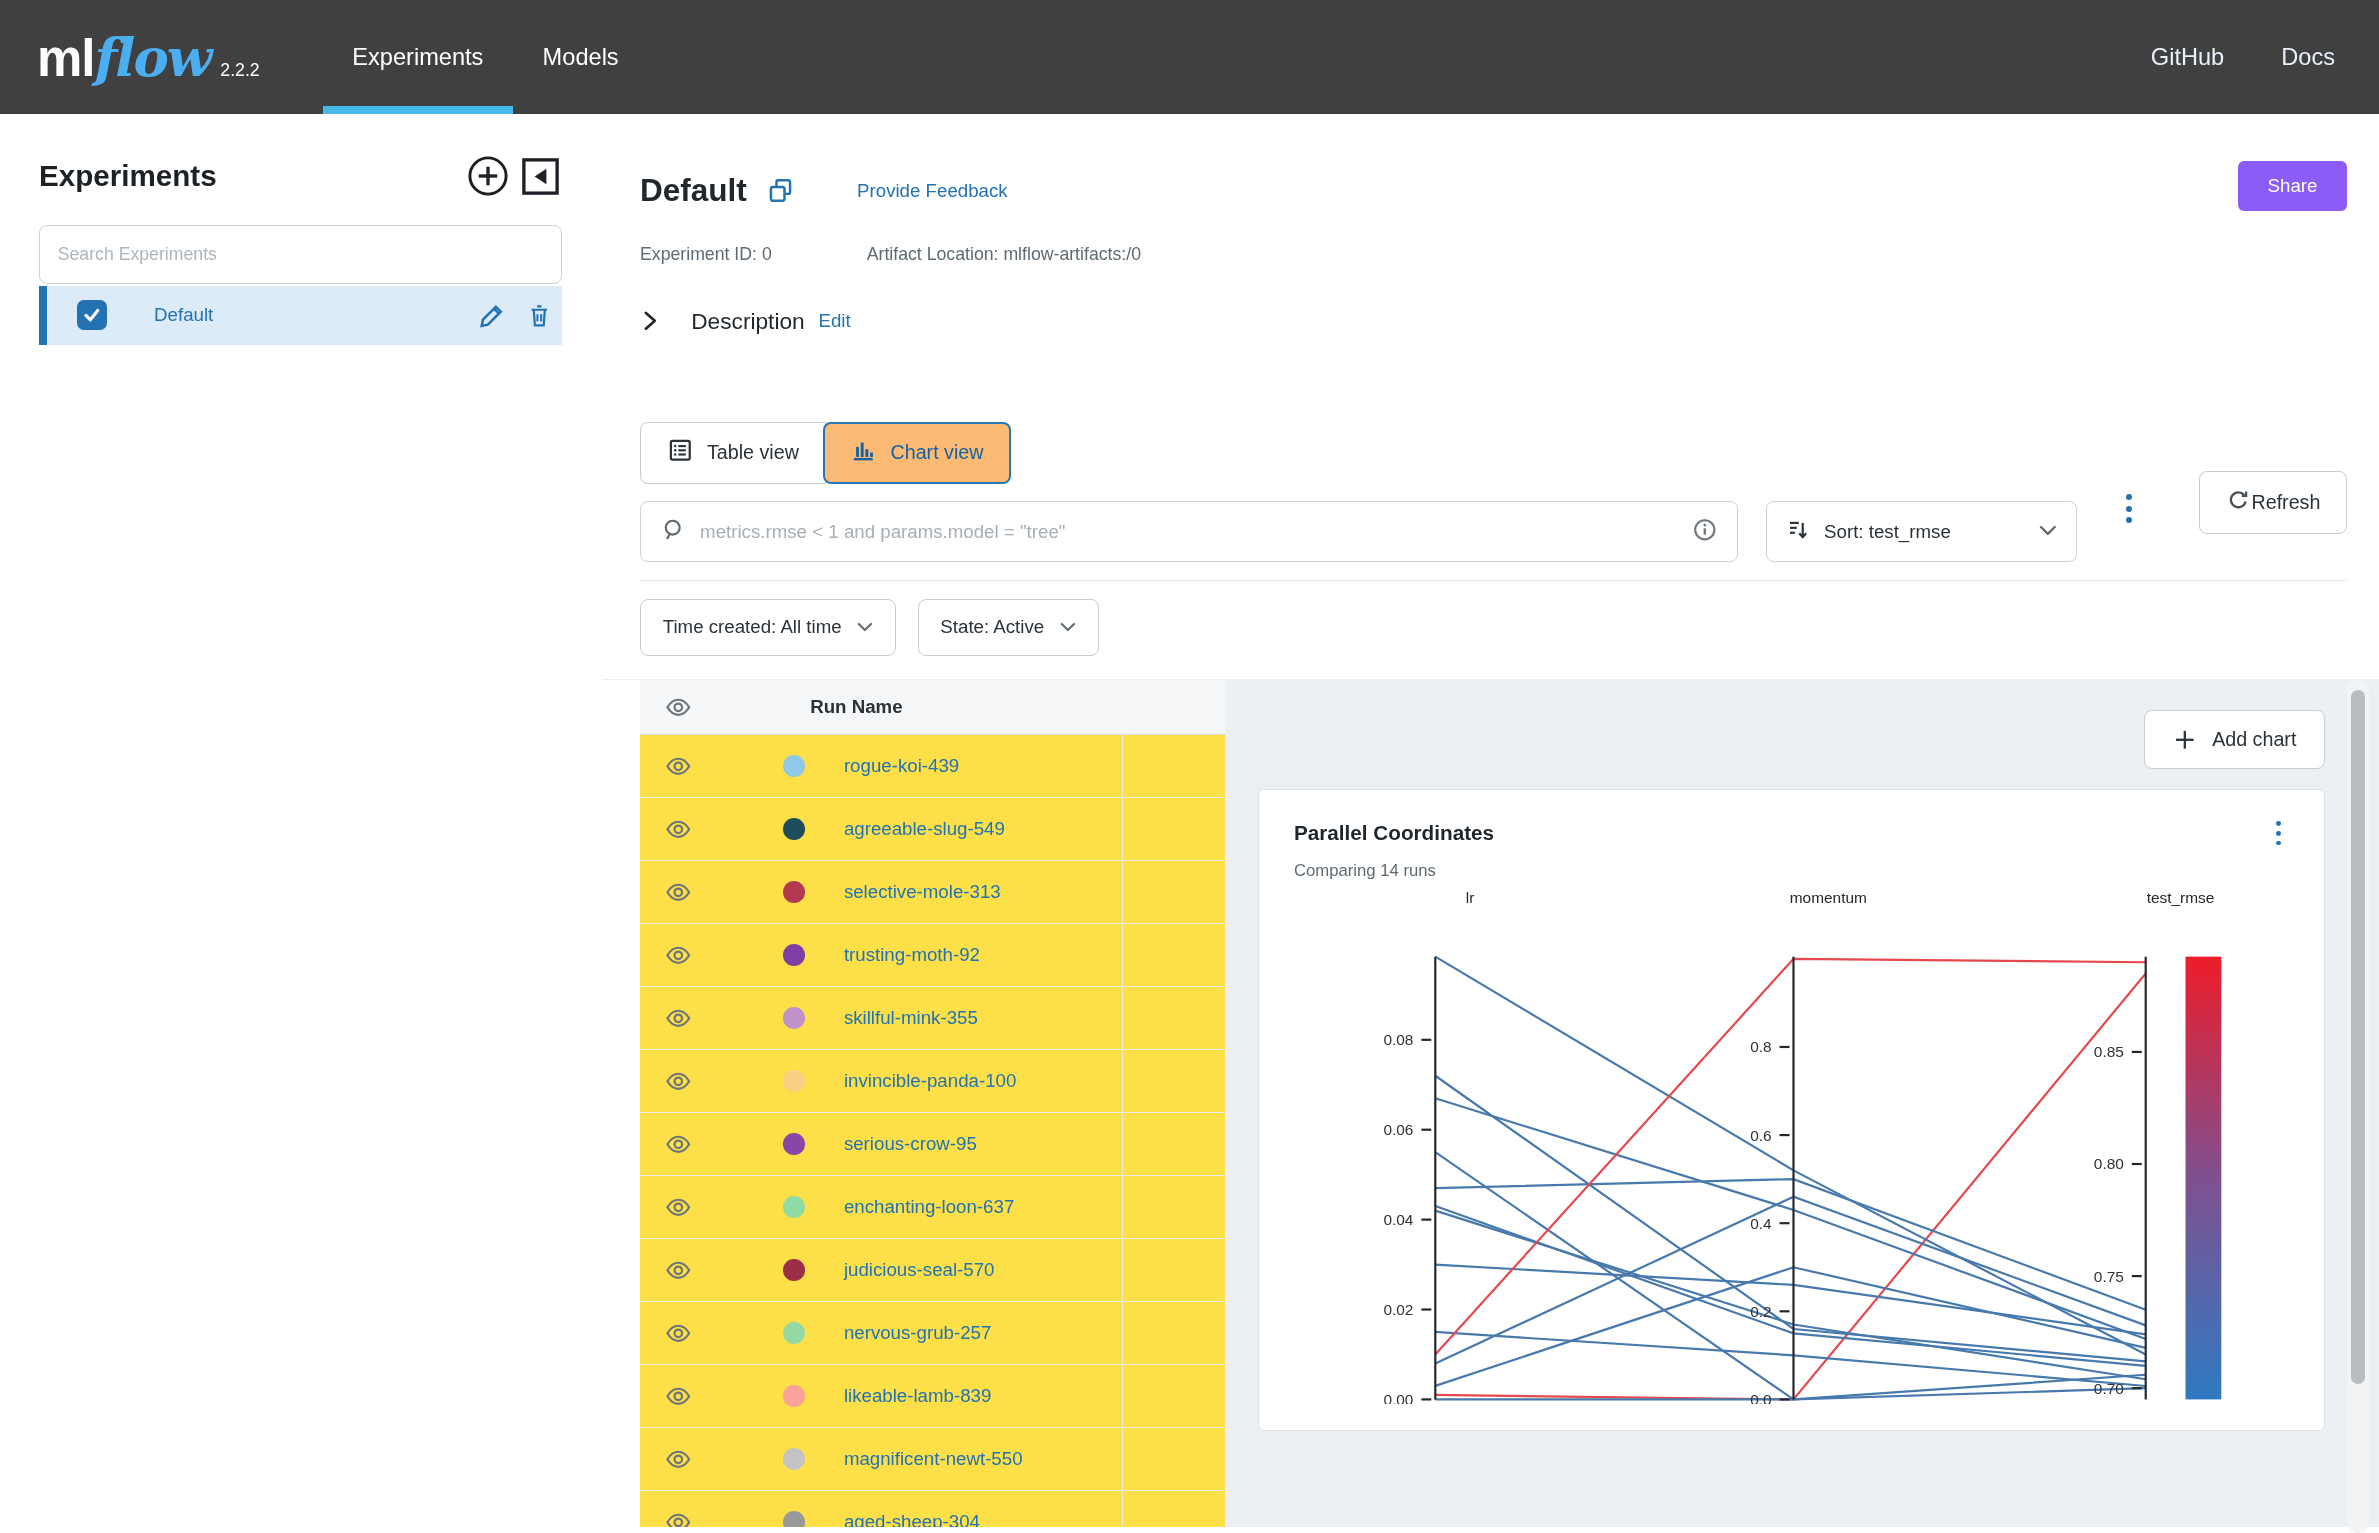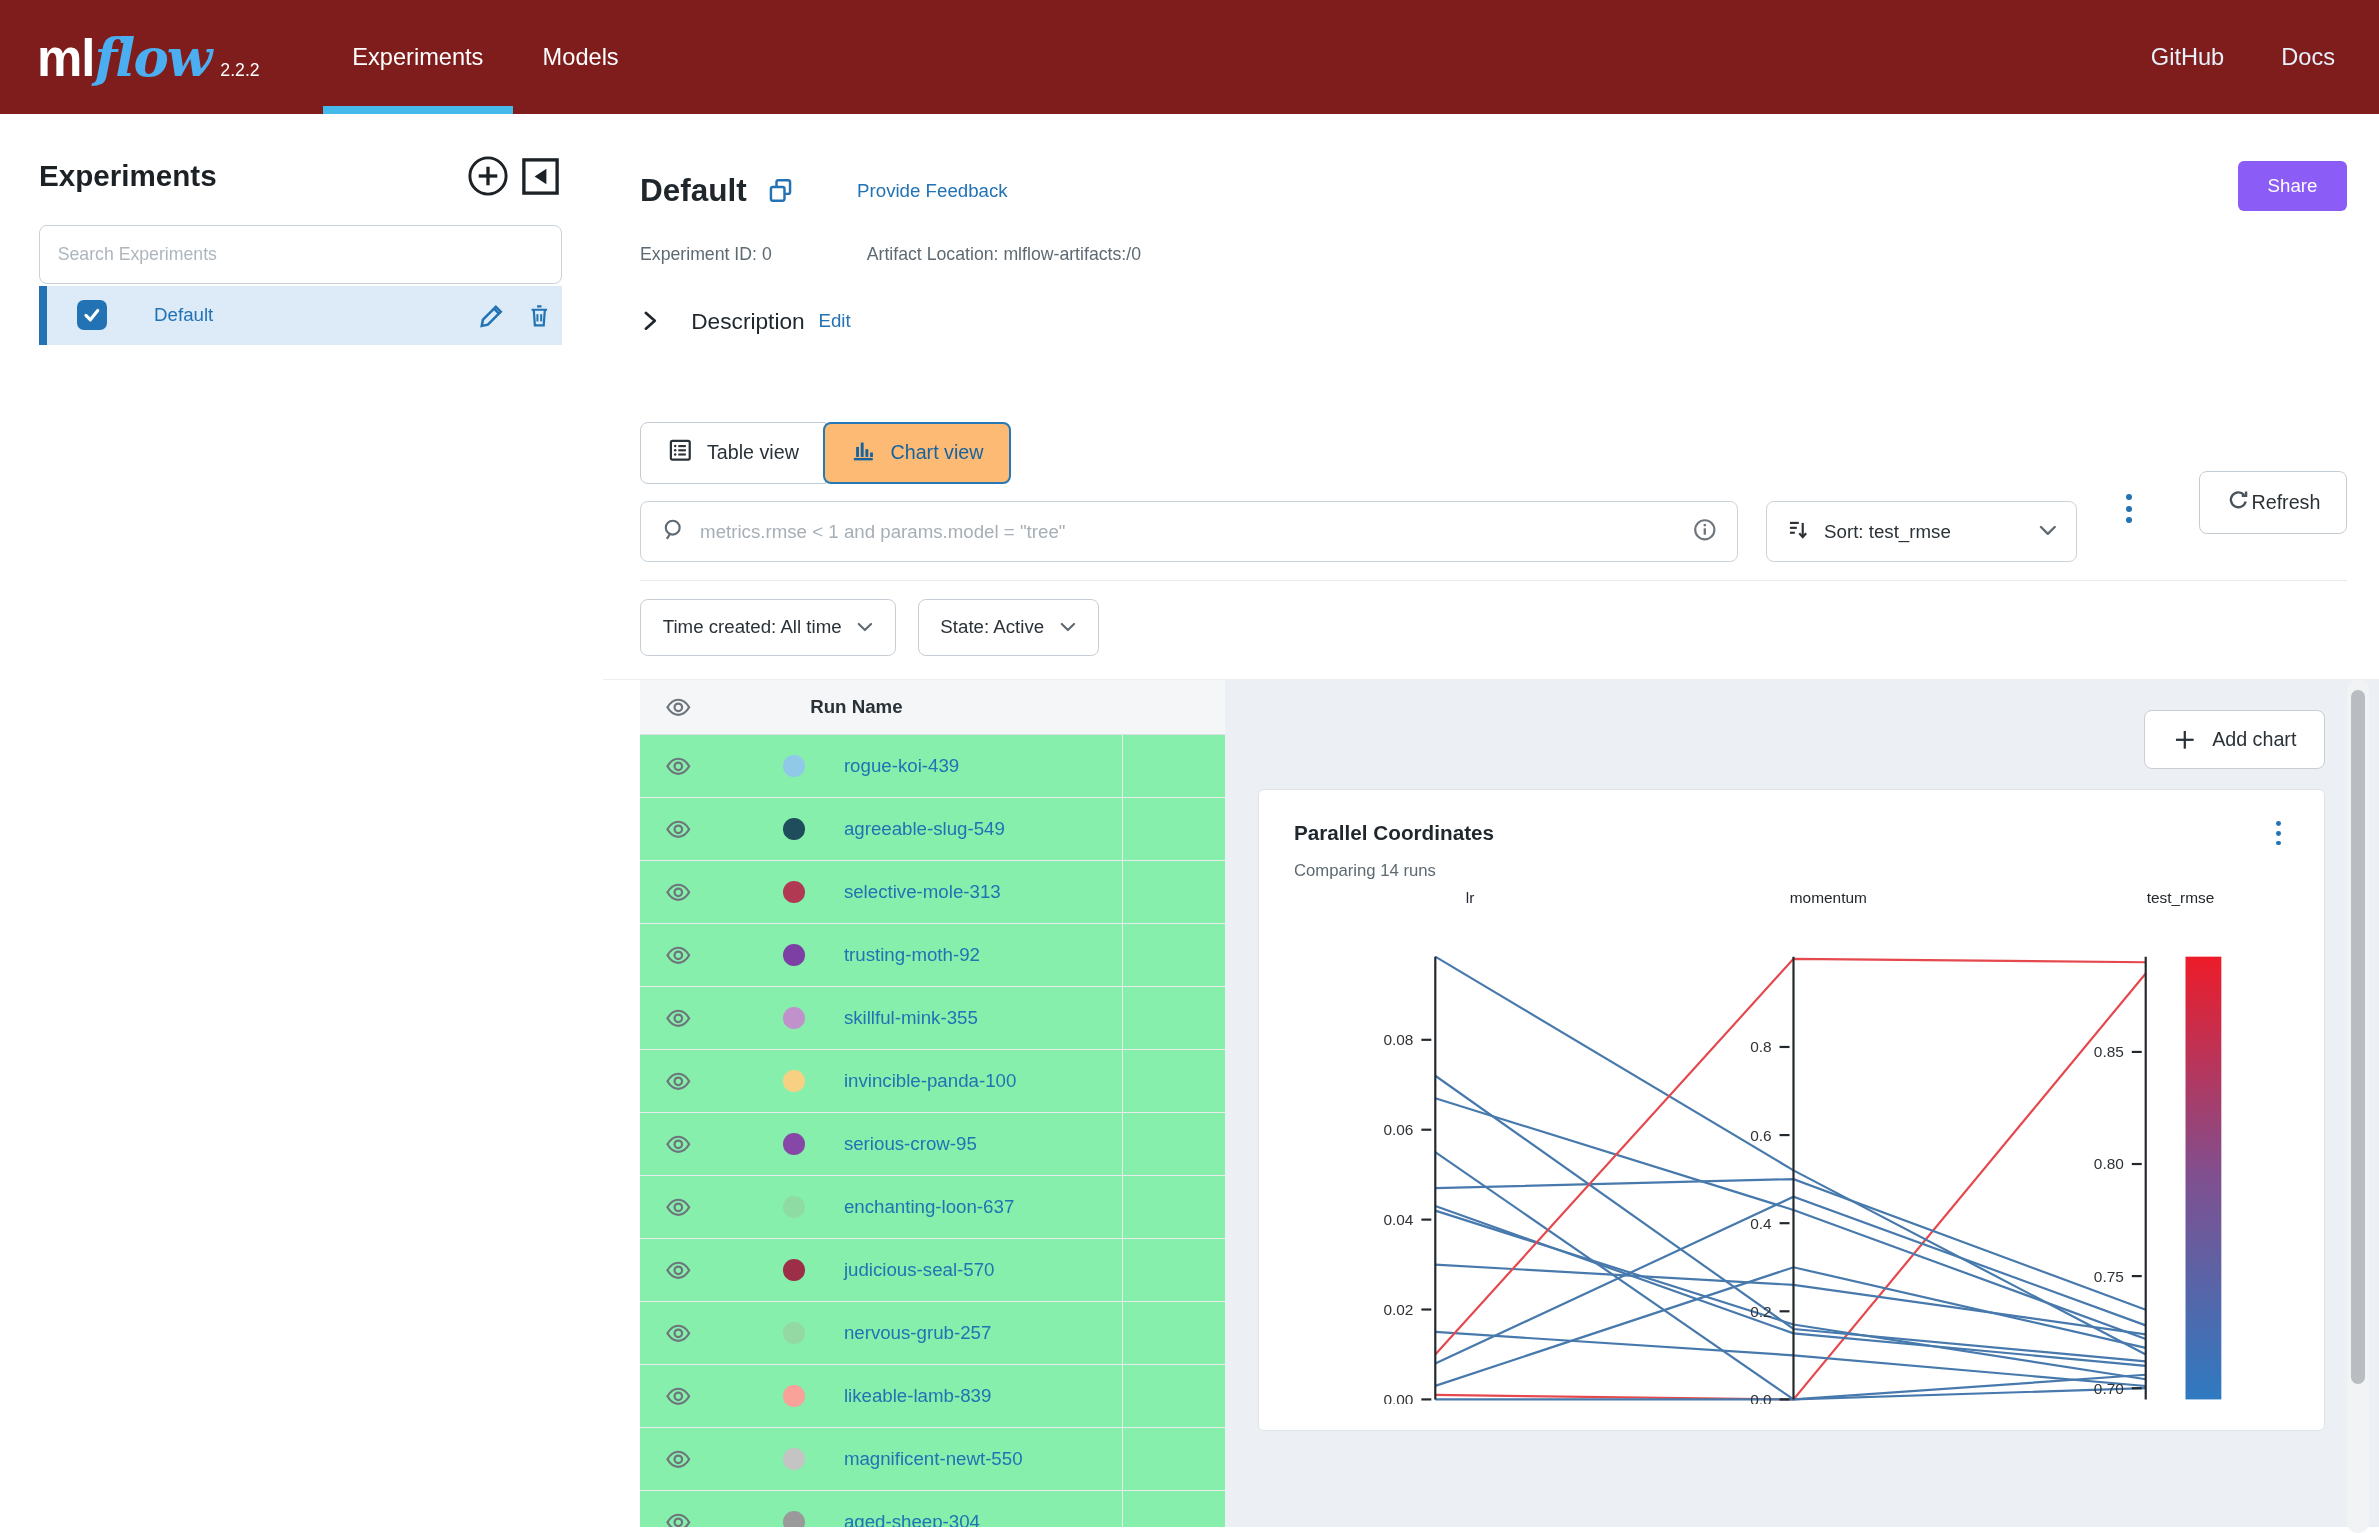--- a/index.html
+++ b/index.html
@@ -1,20 +1,20 @@
 <!DOCTYPE html>
 <html><head>
 <meta charset="utf-8">
 <style>
   * { box-sizing: border-box; margin: 0; padding: 0; }
   html, body { width: 2380px; height: 1534px; overflow: hidden; background: #fff;
     font-family: "Liberation Sans", sans-serif; color: #1f272d; }
 
   
-  .navbar { height: 114px; background: #7f1d1d; display: flex; align-items: stretch; padding-left: 37px; }
+  .navbar { height: 114px; background: #404040; display: flex; align-items: stretch; padding-left: 37px; }
   .logo { display: flex; align-items: baseline; align-self: center; cursor: pointer; }
   .logo-ml { color: #fff; font-size: 51px; font-weight: 800; letter-spacing: -1px; }
   .logo-flow { color: #4aaef0; font-size: 53px; font-weight: 700; font-style: italic;
     font-family: "DejaVu Serif", serif; letter-spacing: -2px; }
   .logo-version { color: #fff; font-size: 17.7px; margin-left: 9.9px; }
   .nav-tabs { display: flex; margin-left: 63px; }
   .nav-tab { position: relative; display: flex; align-items: center; padding: 0 29.6px;
     color: #fff; font-size: 23.6px; cursor: pointer; }
   .nav-tab.active::after { content:""; position:absolute; left:0; right:0; bottom:0; height:7.9px; background:#44b9ea; }
   .nav-spacer { flex: 1; }
@@ -76,21 +76,21 @@
     align-items: center; gap: 1px; padding: 0 25.6px; font-size: 19.7px; background: #fff;
     border: 1.6px solid #c4ccd3; border-radius: 7.9px; color: #2a3238; cursor: pointer; }
 
   .filter-row { margin-top: 17.7px; display: flex; gap: 21.7px; }
   .filter-pill { height: 57px; border: 1.6px solid #c6cdd4; border-radius: 7.9px; background: #fff;
     display: flex; align-items: center; gap: 15.8px; padding: 0 21.7px; font-size: 18.7px; color: #2a3238; cursor: pointer; }
 
   
   .workspace { margin-top: 23.6px; display: flex; height: 848px; border-top: 1px solid #eceef0;
     margin-left: -37px; margin-right: -33px; padding-left: 37px; overflow: hidden; }
-  .run-table { width: 585px; flex-shrink: 0; position: relative; background: #86efac; }
+  .run-table { width: 585px; flex-shrink: 0; position: relative; background: #fde047; }
   .run-table::after { content: ""; position: absolute; left: 482px; top: 55px; bottom: 0;
     width: 1px; background: #e9ebed; }
   .rt-header { height: 55px; background: #f4f6f7; border-bottom: 1px solid #dde0e3;
     display: flex; align-items: center; padding-left: 24.6px; }
   .rt-header-label { margin-left: 119px; font-size: 18.7px; font-weight: 700; color: #2a3238; }
   .rt-rows { height: 793px; overflow: hidden; }
   .run-row { height: 63px; display: flex; align-items: center; padding-left: 24.6px;
     border-bottom: 1px solid #e9ebed; }
   .run-dot { width: 21.7px; height: 21.7px; border-radius: 50%; margin-left: 92px; flex-shrink: 0; }
   .run-name { margin-left: 39px; font-size: 18.7px; color: #2272b4; cursor: pointer; text-decoration: none; }

